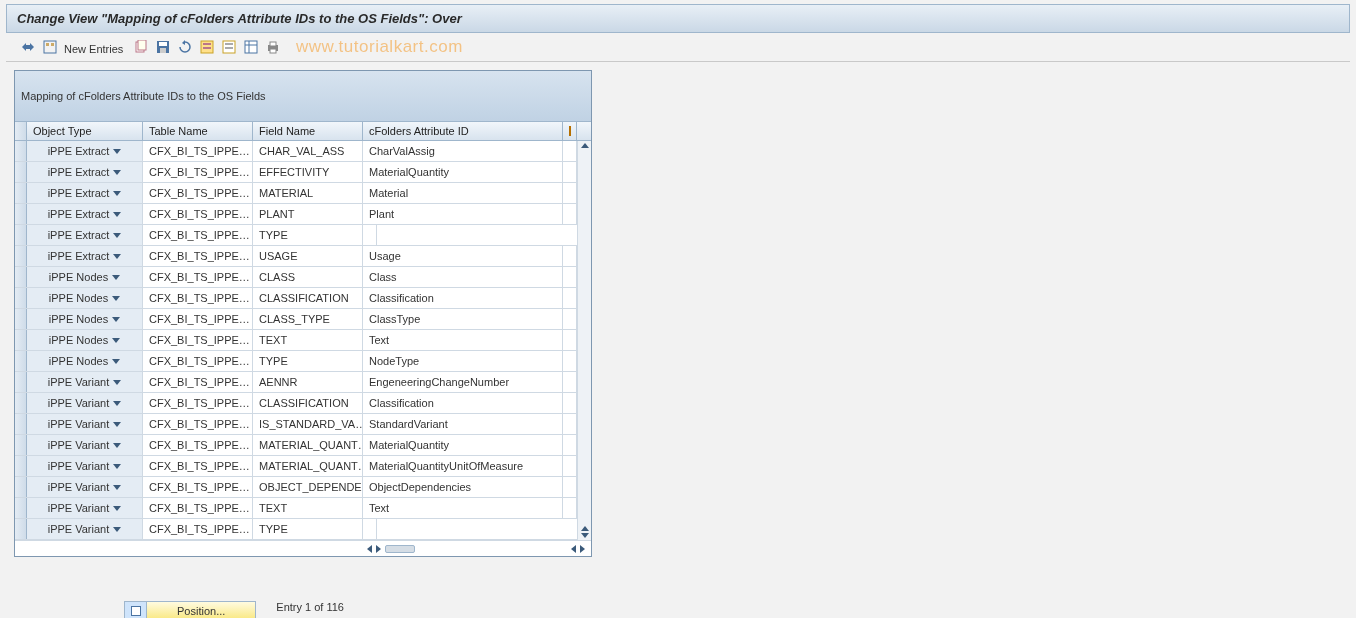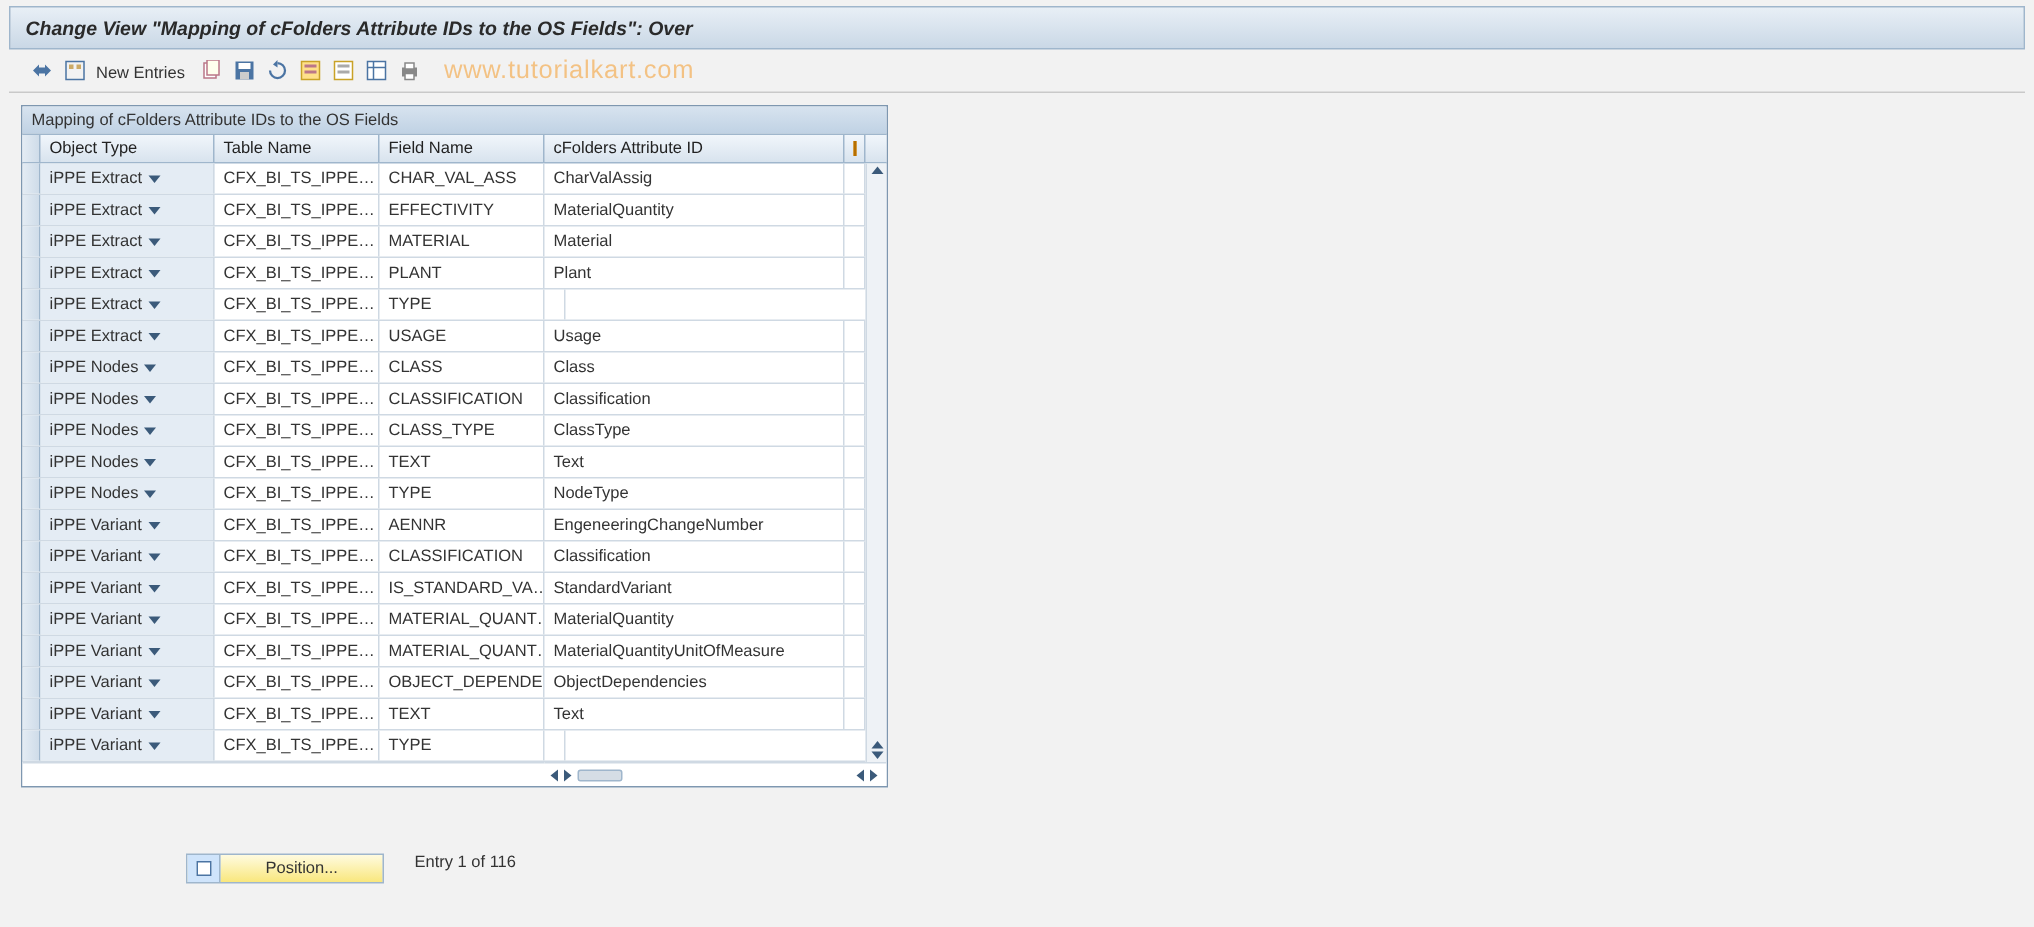--- a/index.html
+++ b/index.html
@@ -54,21 +54,21 @@
   .content {
     padding: 8px 10px 10px 14px;
   }
   .grid-container {
     width: 578px;
     border: 1px solid #7e97b0;
     background: #fff;
   }
   .grid-title {
     background: linear-gradient(to bottom, #d7e3ef 0%, #c0d2e4 100%);
-    padding: 3px 6px;
+    padding: 19px 6px;
     font-size: 11px;
     border-bottom: 1px solid #9fb6cc;
     color: #333;
   }
   .grid-header-row, .grid-row {
     display: flex;
     align-items: stretch;
   }
   .grid-header-row {
     background: linear-gradient(to bottom, #f1f6fb, #d8e3ee);
@@ -110,21 +110,21 @@
     font-size: 11px;
     white-space: nowrap;
     overflow: hidden;
     text-overflow: clip;
     display:flex;
     align-items:center;
   }
   .cell-objtype {
     background: #e4ecf4;
     display: flex;
-    justify-content: flex-start;
+    justify-content: center;
     align-items: center;
   }
   .dd-arrow {
     width: 0; height: 0;
     border-left: 4px solid transparent;
     border-right: 4px solid transparent;
     border-top: 5px solid #3b5a7a;
     margin-left: 4px;
   }
   .vscroll {

